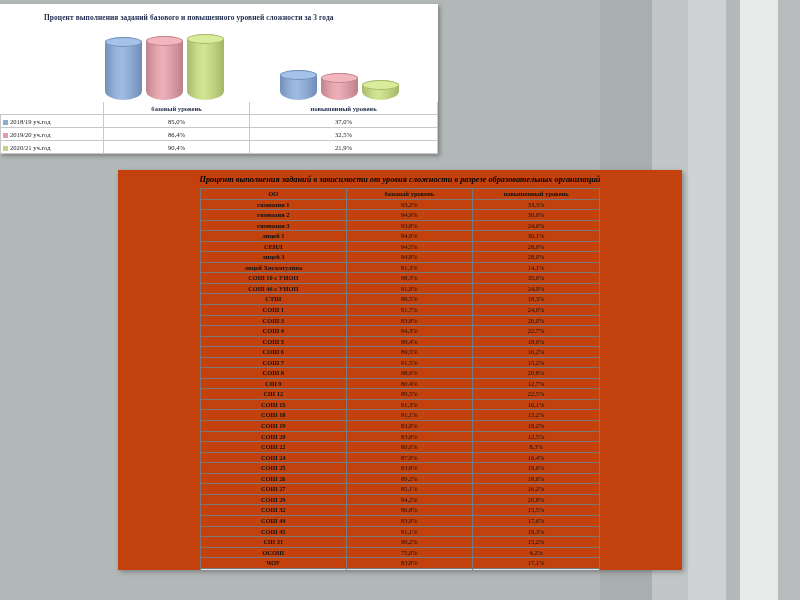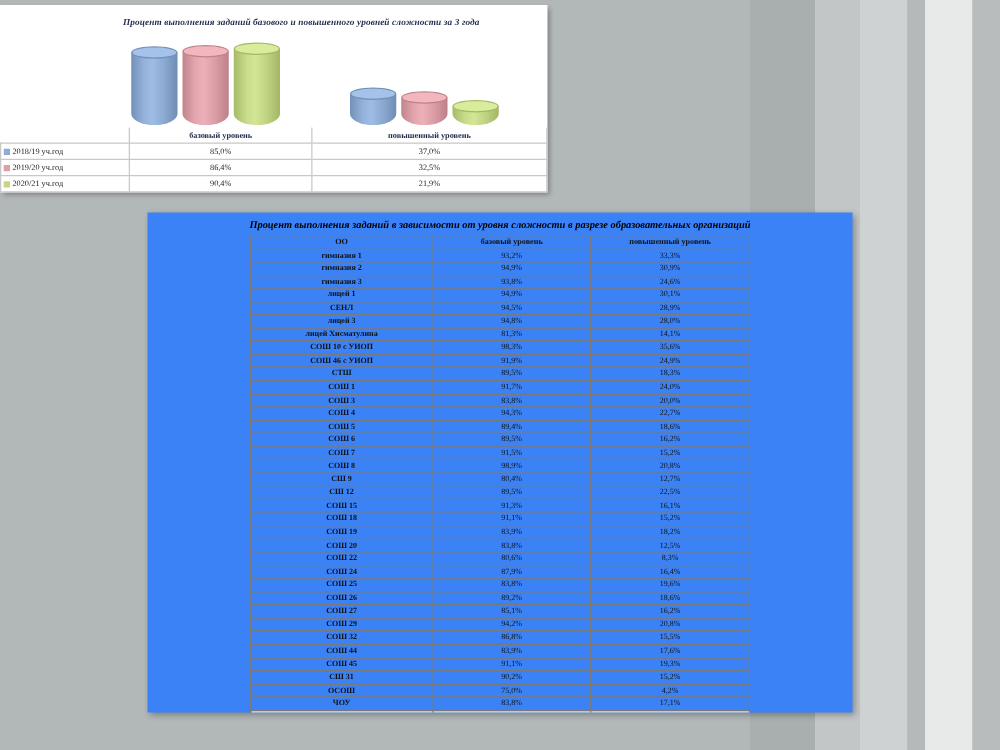--- a/index.html
+++ b/index.html
@@ -12,21 +12,21 @@
   
   #slide-background{position:absolute;inset:0;background:#b2b7b7;}
   .stripe{position:absolute;top:0;bottom:0;}
   
   #chart-card{
     position:absolute;left:0;top:4px;width:438px;height:150px;
     background:#ffffff;box-shadow:2px 2px 4px rgba(0,0,0,.30);
     overflow:hidden;
   }
   #chart-title{
-    text-align:center;font-style:italic;font-weight:bold;
+    text-align:left;font-weight:bold;
     font-size:7.4px;color:#1d2a4a;letter-spacing:.1px;
     margin-top:9px;white-space:nowrap;padding-left:44px;
   }
   #plot-area{position:relative;height:72px;margin-top:6px;}
   .bar-group{position:absolute;bottom:0;display:flex;align-items:flex-end;gap:4px;}
   .cyl{position:relative;width:37px;}
   .cyl .body{position:relative;width:100%;height:100%;border-radius:0 0 50% 50%/0 0 9px 9px;}
   .cyl .top{position:absolute;left:0;top:-5px;width:100%;height:10px;border-radius:50%;}
   
   #chart-table{
@@ -36,21 +36,21 @@
   }
   #chart-table td{border:1px solid #c8c8c8;padding:1.5px 2px;height:9px;}
   #chart-table td.cat{text-align:center;font-weight:bold;color:#1d2a4a;border-top:none;}
   #chart-table td.series{width:98px;text-align:left;padding-left:2px;white-space:nowrap;}
   #chart-table td.val{text-align:center;}
   #chart-table td.blank{border:none;}
   .swatch{display:inline-block;width:5px;height:5px;margin-right:2px;vertical-align:-1px;}
   
   #table-card{
     position:absolute;left:118px;top:170px;width:564px;height:400px;
-    background:#3b82f6;box-shadow:2px 2px 5px rgba(0,0,0,.30);
+    background:#c2410c;box-shadow:2px 2px 5px rgba(0,0,0,.30);
     overflow:hidden;
   }
   #table-heading{
     font-style:italic;font-weight:bold;font-size:8.3px;color:#000;
     text-align:center;margin:5px 4px 4px 4px;white-space:nowrap;
   }
   #data-table{
     border-collapse:collapse;margin:0 auto;width:400px;
     font-size:6.4px;color:#111;
   }

